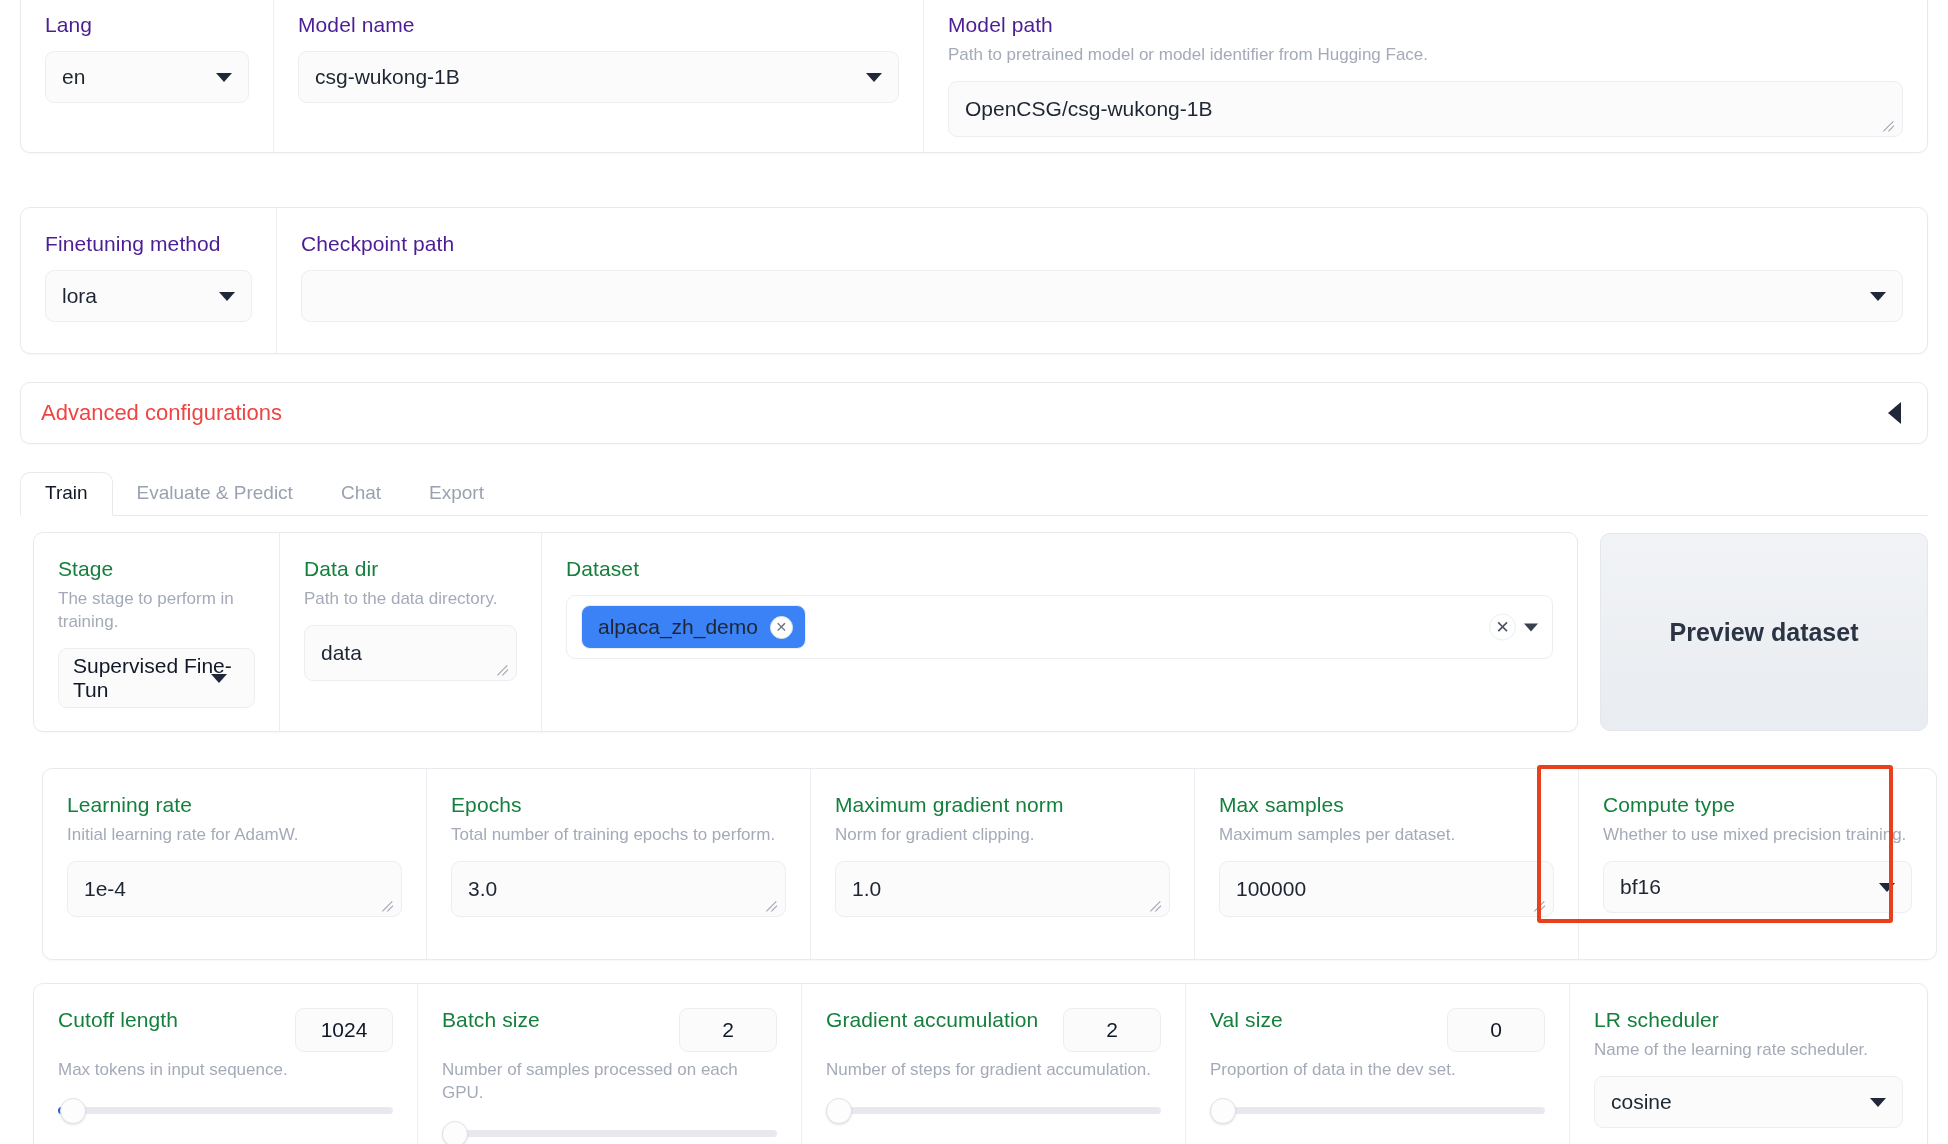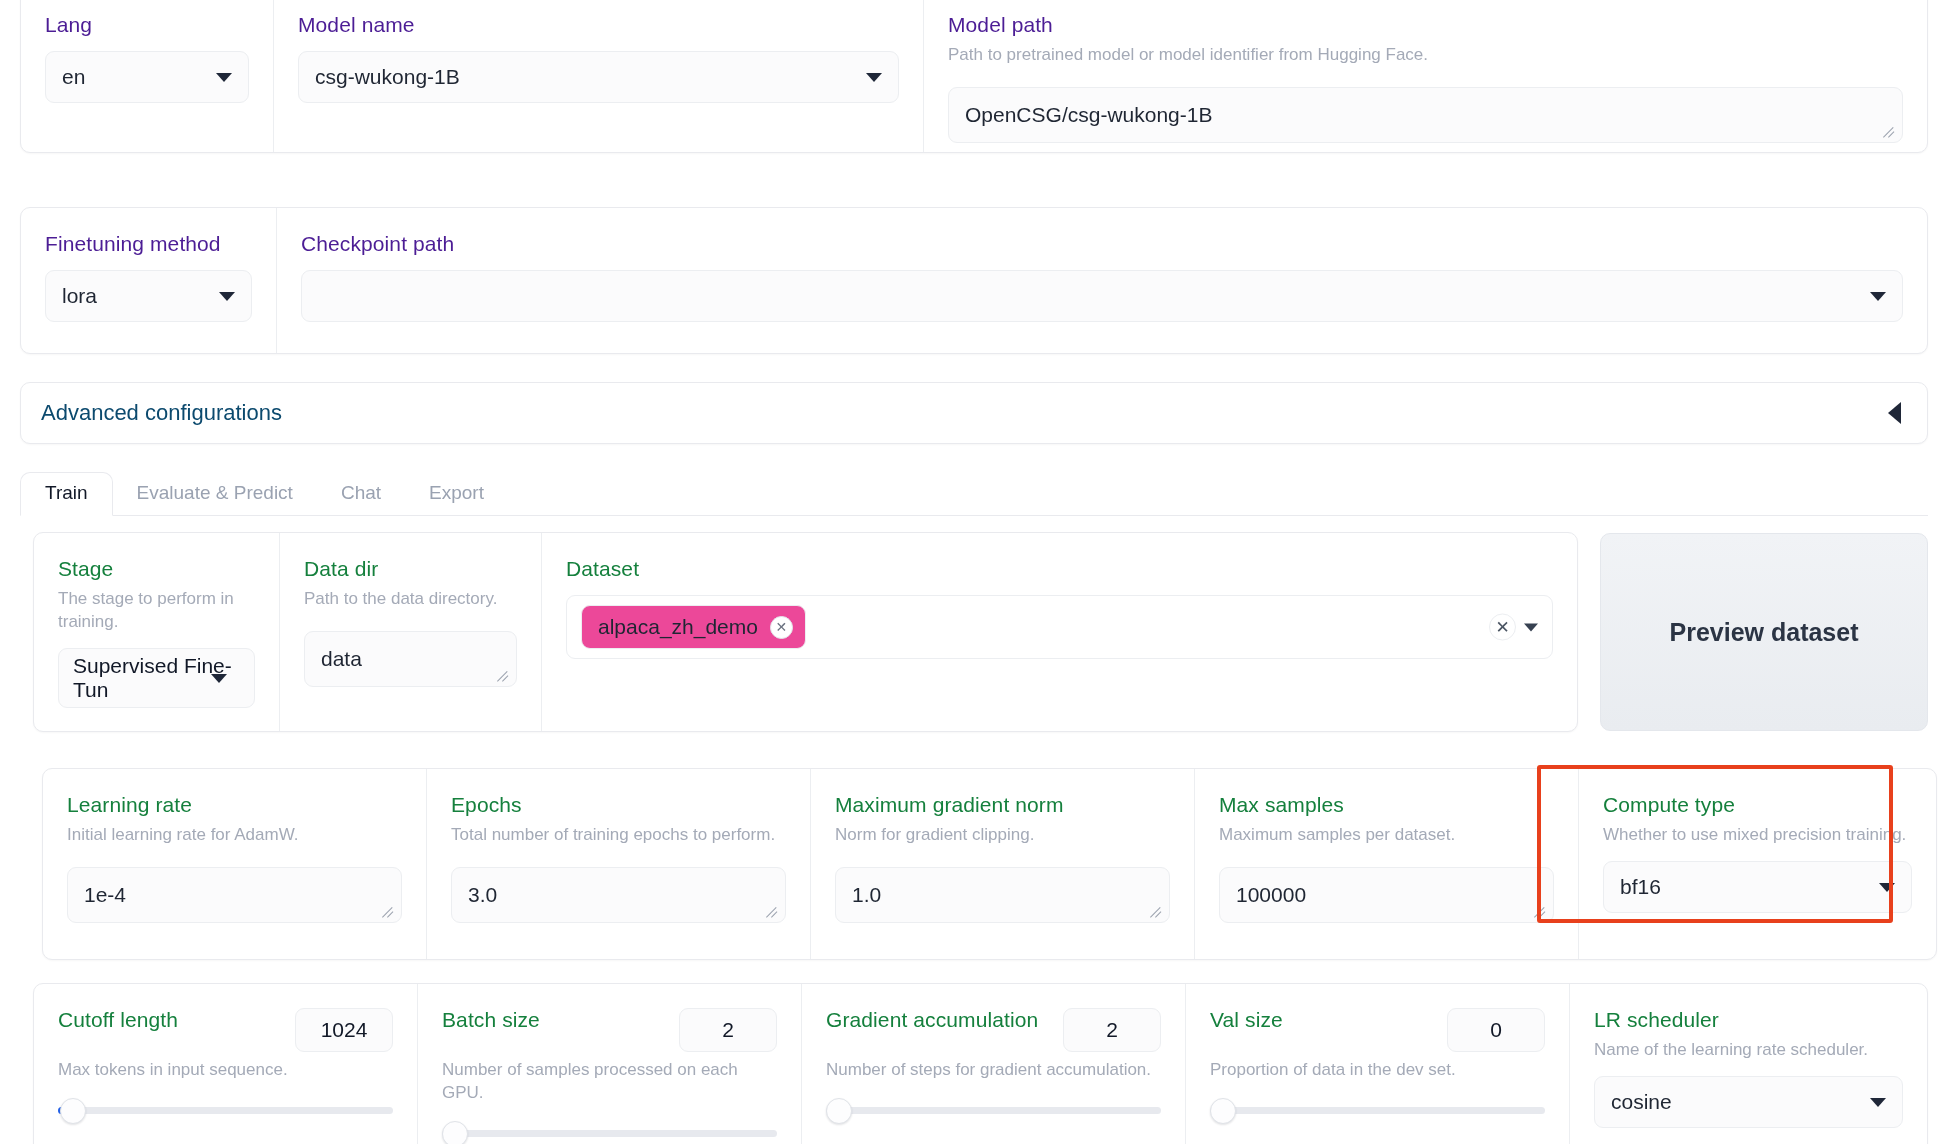--- a/index.html
+++ b/index.html
@@ -36,21 +36,21 @@
   .lbl.dark { color: #15803d; }
   .desc {
     font-size: 17px;
     color: #a4aab7;
     line-height: 1.35;
     margin-top: 7px;
   }
 
   
   .field {
-    margin-top: 20px;
+    margin-top: 14px;
     background: #fbfbfc;
     border: 1px solid #eceef1;
     border-radius: 9px;
     height: 52px;
     display: flex;
     align-items: center;
     padding: 0 16px;
     font-size: 21px;
     color: #1f2633;
     position: relative;
@@ -104,21 +104,21 @@
   #row2 .c-ft  { width: 255px; }
   #row2 .c-ckpt{ flex: 1; }
 
   
   #advanced {
     left: 20px; top: 382px; width: 1908px; height: 62px;
     align-items: center;
     justify-content: space-between;
     padding: 0 26px 0 20px;
   }
-  #advanced .atitle { font-size: 22px; color: #0c4a6e; }
+  #advanced .atitle { font-size: 22px; color: #ef4444; }
   .tri-left {
     width: 0; height: 0;
     border-top: 11px solid transparent;
     border-bottom: 11px solid transparent;
     border-right: 13px solid #1f2738;
   }
 
   
   #tabs {
     position: absolute; left: 20px; top: 472px; width: 1908px; height: 44px;
@@ -172,21 +172,21 @@
     background: #ffffff;
     border: 1px solid #eceef1;
     border-radius: 9px;
     height: 64px;
     display: flex; align-items: center;
     padding: 0 14px;
     position: relative;
   }
   .chip {
     display: inline-flex; align-items: center;
-    background: #ec4899;
+    background: #3b82f6;
     border: 1px solid #eceef1;
     border-radius: 9px;
     height: 44px;
     padding: 0 12px 0 16px;
     font-size: 21px; color: #1f2633;
   }
   .chip .x {
     margin-left: 12px;
     width: 23px; height: 23px; border-radius: 50%;
     border: 1px solid #e2e5ea;

